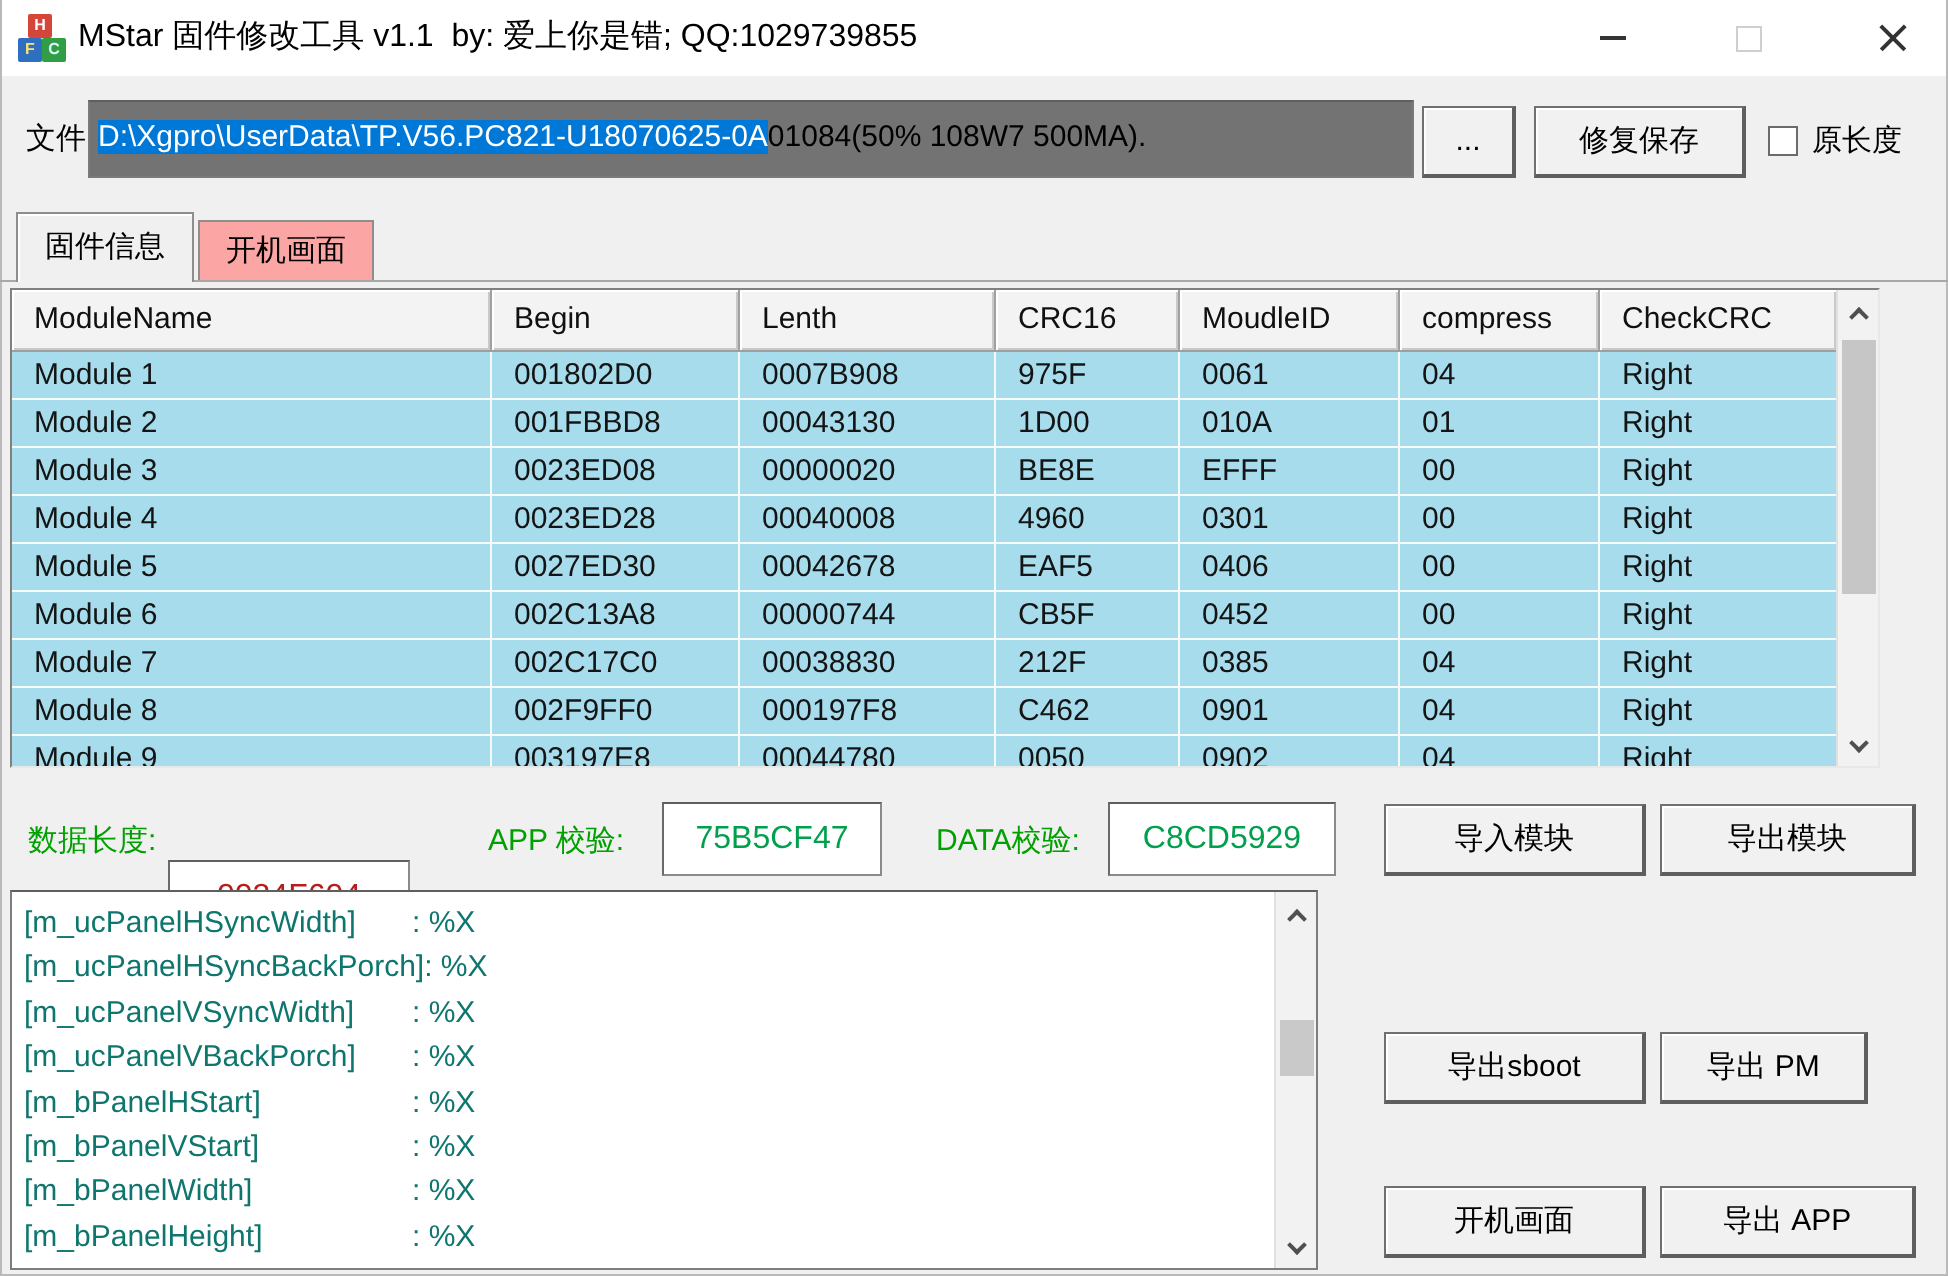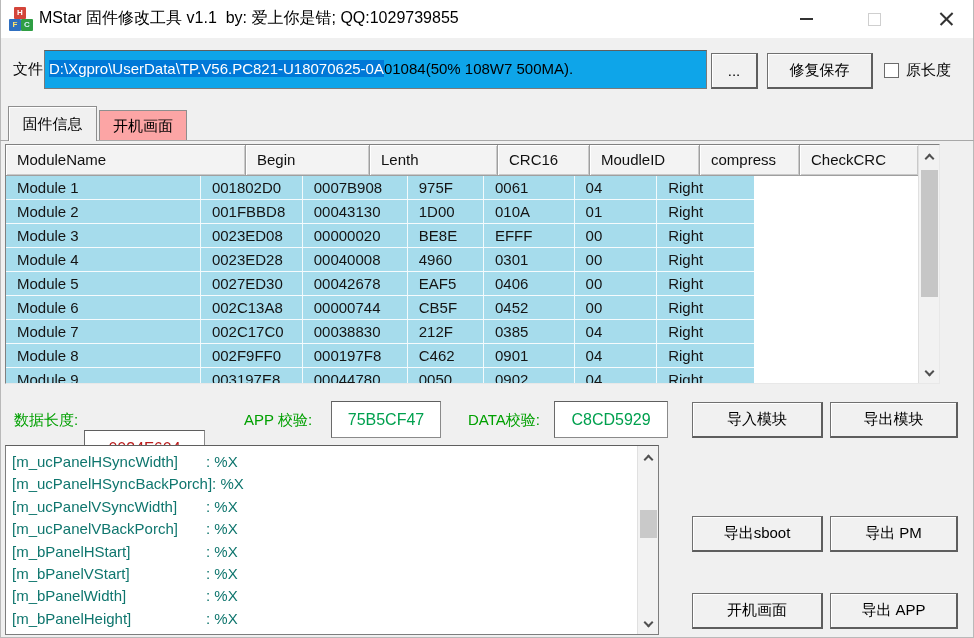--- a/index.html
+++ b/index.html
@@ -20,21 +20,21 @@
   .cap-btn { position:absolute; top:0; width:46px; height:38px; display:flex; align-items:center; justify-content:center; }
   #btn-min { left:782px; } #btn-max { left:850px; } #btn-close { left:922px; }
   .min-glyph { width:13px; height:2px; background:#333; display:block; }
   .max-glyph { width:13px; height:13px; border:1px solid #cfcfcf; display:block; background:#fff; }
   .close-glyph { position:relative; width:17px; height:17px; display:block; }
   .close-glyph i { position:absolute; left:0; top:7.5px; width:17px; height:1.7px; background:#333; }
   .close-glyph i.a { transform:rotate(45deg); } .close-glyph i.b { transform:rotate(-45deg); }
 
   
   #file-label { position:absolute; left:13px; top:60px; font-size:15px; }
-  #file-input { position:absolute; left:44px; top:50px; width:663px; height:39px; background:#0ea5e9;
+  #file-input { position:absolute; left:44px; top:50px; width:663px; height:39px; background:#737373;
                 border:1px solid #7a7a7a; border-top-color:#5f5f5f;
                 font-size:15px; line-height:36px; padding-left:4px; white-space:nowrap; overflow:hidden; }
   #file-input .sel  { background:#0078d7; color:#fff; }
   #file-input .rest { color:#000; }
   .btn3d { background:#f1f1f1; border:1px solid #707070; border-right:2px solid #5e5e5e;
            border-bottom:2px solid #5e5e5e; box-shadow:inset 1px 1px 0 #ffffff;
            font-size:15px; color:#000; font-family:inherit; cursor:default; }
   #btn-browse { position:absolute; left:711px; top:53px; width:47px; height:36px; }
   #btn-save   { position:absolute; left:767px; top:53px; width:106px; height:36px; }
   #orig-len-check { position:absolute; left:884px; top:63px; width:15px; height:15px;
@@ -51,21 +51,21 @@
 
   
   #table { position:absolute; left:5px; top:144px; width:935px; height:240px;
            border:1px solid #808080; border-bottom-color:#e8e8e8; border-right-color:#e8e8e8;
            background:#fff; overflow:hidden; }
   .thead { display:flex; width:912px; height:31px; }
   .th { font-size:15px; color:#101010; background:#f3f3f3; line-height:29px; padding-left:11px;
         border-right:1px solid #9f9f9f; border-bottom:1px solid #9f9f9f;
         box-shadow:inset 1px 1px 0 #ffffff, inset -1px -1px 0 #c9c9c9; overflow:hidden; }
   .tbody { width:912px; height:207px; overflow:hidden; }
-  .trow { display:flex; width:748px; height:24px; }
+  .trow { display:flex; width:912px; height:24px; }
   .td { font-size:15px; color:#141414; background:#a6dcec; line-height:23px; padding-left:11px;
         border-right:1px solid rgba(255,255,255,.85); border-bottom:1px solid rgba(255,255,255,.9);
         white-space:nowrap; overflow:hidden; }
   .c0{width:240px;} .c1{width:124px;} .c2{width:128px;} .c3{width:92px;}
   .c4{width:110px;} .c5{width:100px;} .c6{width:118px; border-right:none;}
 
   
   .vscroll { position:absolute; top:0; right:0; bottom:0; width:21px; background:#f2f2f2;
              border-left:1px solid #e0e0e0; }
   .sb-arrow { width:21px; height:22px; display:flex; align-items:center; justify-content:center; }
@@ -93,21 +93,21 @@
          border:1px solid #7d7d7d; border-top-color:#5f5f5f; overflow:hidden; }
   #log-lines { padding:5px 26px 0 6px; }
   .log-line { font-size:15px; line-height:22.4px; white-space:pre; color:#0f766e; }
   .log-name { display:inline-block; min-width:194px; }
 
   
   .big-btn { position:absolute; height:36px; }
   #btn-import     { left:692px; top:402px; width:131px; }
   #btn-exp-module { left:830px; top:402px; width:128px; }
   #btn-exp-sboot  { left:692px; top:516px; width:131px; }
-  #btn-exp-pm     { left:830px; top:516px; width:128px; }
+  #btn-exp-pm     { left:830px; top:516px; width:104px; }
   #btn-exp-all    { left:692px; top:593px; width:131px; }
   #btn-exp-app    { left:830px; top:593px; width:128px; }
 </style>
 </head>
 <body>
 
 <div id="window">
 
   <div id="titlebar">
     <div id="app-icon">

